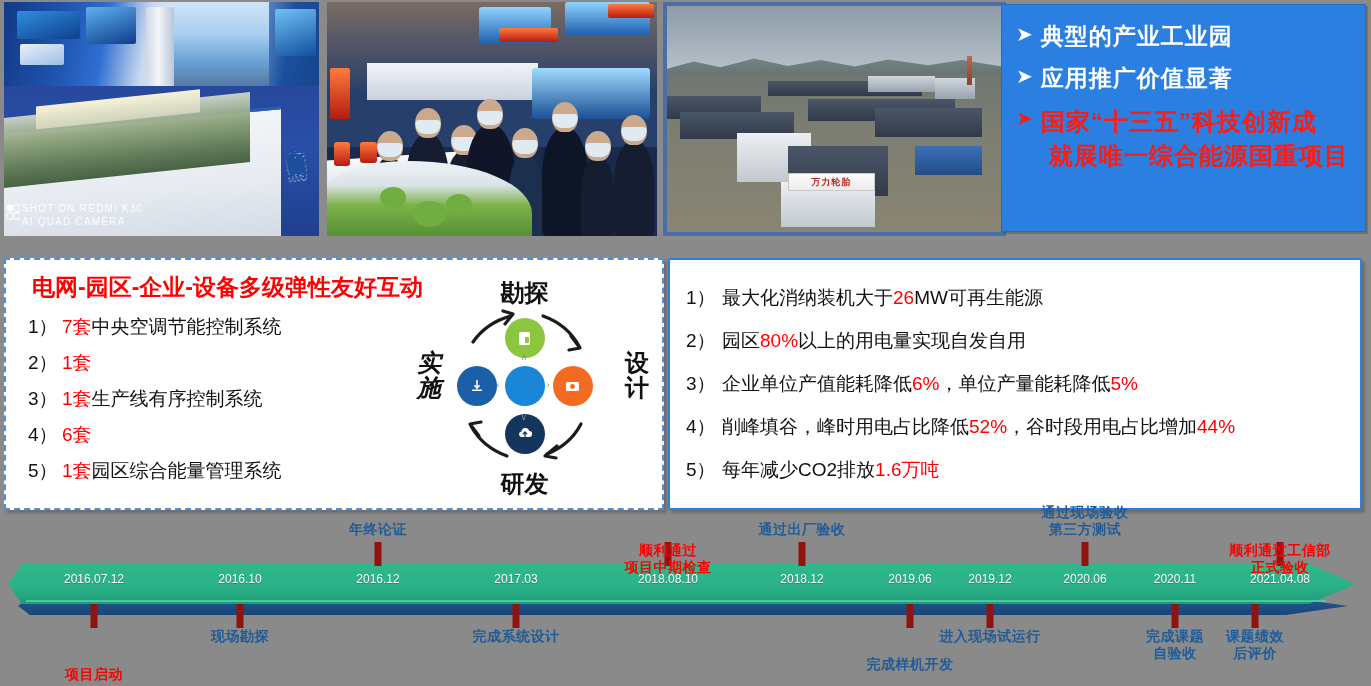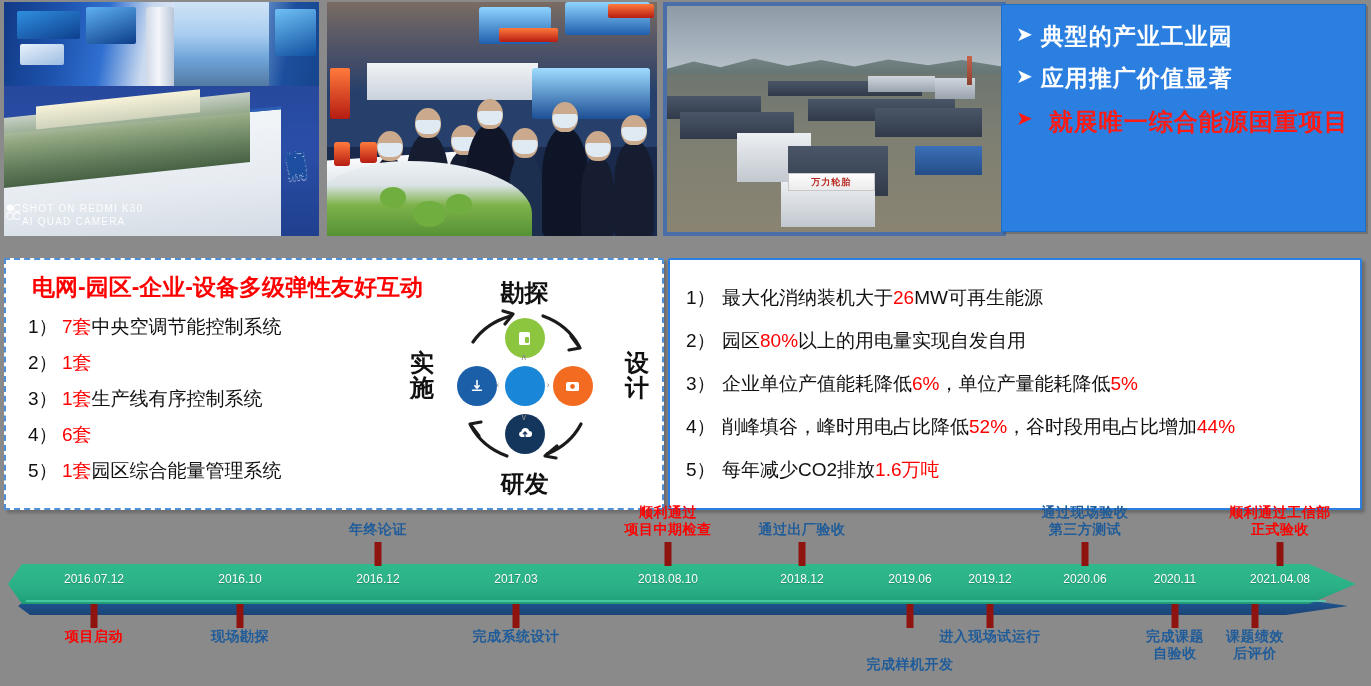--- a/index.html
+++ b/index.html
@@ -113,21 +113,21 @@
   .li-row { display:flex; align-items:baseline; font-size:19px; line-height:36px; color:#111; }
   .li-num { width:34px; flex:0 0 auto; }
   .li-red { color:#ff0000; }
 
   
   #cycle-diagram { position:absolute; right:10px; top:14px; width:255px; height:224px; }
   .cyc-word { position:absolute; font-size:24px; font-weight:bold; color:#111; line-height:25px; }
   #cyc-top { left:50%; top:6px; transform:translateX(-50%); }
   #cyc-right { right:2px; top:76px; width:26px; text-align:center; }
   #cyc-bottom { left:50%; bottom:2px; transform:translateX(-50%); }
-  #cyc-left { left:12px; top:76px; width:26px; text-align:center; }
+  #cyc-left { left:20px; top:76px; width:26px; text-align:left;font-style:italic; }
   .cyc-ring { position:absolute; left:50%; top:50%; transform:translate(-50%,-50%); }
   .node { position:absolute; border-radius:50%; display:flex; align-items:center;
     justify-content:center; color:#fff; font-size:13px; }
   #node-center { left:50%; top:50%; width:40px; height:40px; margin:-20px 0 0 -20px; background:#1a86d8; }
   #node-top { left:50%; top:50%; width:40px; height:40px; margin:-68px 0 0 -20px; background:#8cc63f; }
   #node-right { left:50%; top:50%; width:40px; height:40px; margin:-20px 0 0 28px; background:#f26b21; }
   #node-bottom { left:50%; top:50%; width:40px; height:40px; margin:28px 0 0 -20px; background:#14365c; }
   #node-left { left:50%; top:50%; width:40px; height:40px; margin:-20px 0 0 -68px; background:#1b5fa8; }
   .tiny-arrow { position:absolute; color:#8a8a8a; font-size:9px; }
 
@@ -160,21 +160,21 @@
     text-shadow:0 1px 1px rgba(0,0,0,.25);
   }
   .tl-tick { position:absolute; width:7px; background:#8f1410; transform:translateX(-50%); }
   .tl-tick.up { top:30px; height:24px; }
   .tl-tick.down { top:92px; height:24px; }
   .tl-lab {
     position:absolute; transform:translateX(-50%); text-align:center; white-space:nowrap;
     font-size:14px; font-weight:bold; line-height:17px; letter-spacing:.5px;
   }
   .tl-lab.blue { color:#1f5c99; }
-  .tl-lab.red { color:#ff0000; }
+  .tl-lab.red { color:#ff0000;margin-top:38px; }
   .tl-lab.up { }
   .tl-lab.down { top:116px; }
 </style>
 </head>
 <body>
 
 <div class="stage">
 
   <div class="photo" id="photo-exhibition">
     <div class="p1-backwall"></div>
@@ -277,20 +277,21 @@
       <span class="arrowmark">➤</span>
       <span class="btxt">典型的产业工业园</span>
     </div>
     <div class="bline white">
       <span class="arrowmark">➤</span>
       <span class="btxt">应用推广价值显著</span>
     </div>
     <div class="bline red">
       <span class="arrowmark">➤</span>
       <span>
+        <span class="btxt" style="display:block">国家“十三五”科技创新成</span>
         <span class="btxt" style="display:block;padding-left:8px">就展唯一综合能源国重项目</span>
       </span>
     </div>
   </div>
 
   <div id="panel-left">
     <div class="ptitle">电网-园区-企业-设备多级弹性友好互动</div>
     <div class="lilist" id="left-items">
         <div class="li-row">
           <span class="li-num">1）</span>

